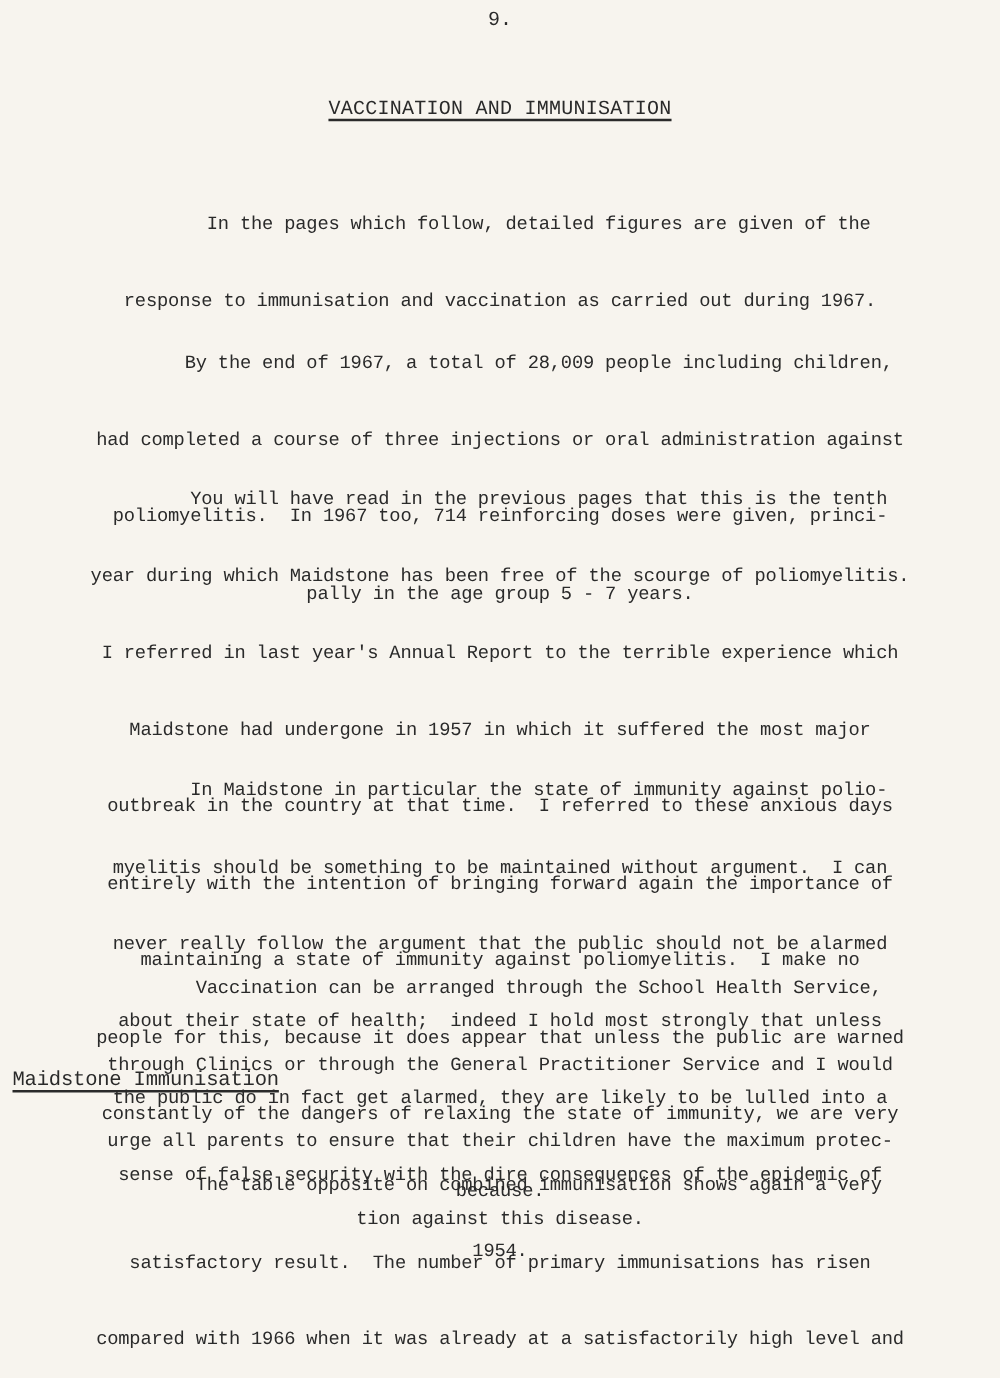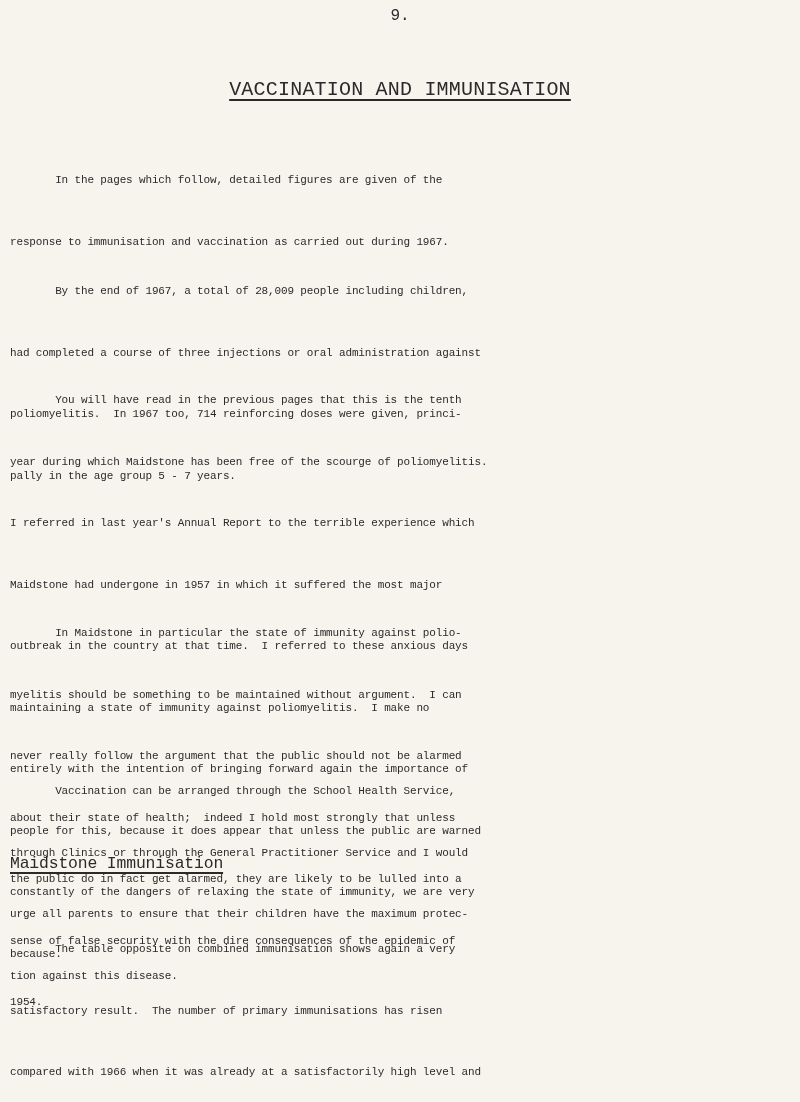--- a/index.html
+++ b/index.html
@@ -30,36 +30,37 @@
       text-align: center;
       font-size: 16px;
       letter-spacing: 0px;
     }
     .title {
       position: absolute;
       left: 0;
       width: 800px;
       top: 78px;
       text-align: center;
-      font-size: 20px;
+      font-size: 16px;
       letter-spacing: 0.2px;
     }
     .title span {
       text-decoration: underline;
       text-underline-offset: 4px;
       text-decoration-thickness: 2px;
     }
     .text-block {
       position: absolute;
       left: 10px;
       width: 780px;
-      font-size: 11px;
+      font-size: 15px;
       line-height: 20.5px;
       white-space: pre;
       letter-spacing: -0.15px;
+      text-align: center;
     }
     .heading {
       position: absolute;
       left: 10px;
       font-size: 16.4px;
       letter-spacing: -0.15px;
     }
     .heading span {
       text-decoration: underline;
       text-underline-offset: 4px;
@@ -93,22 +94,22 @@
     <span class="line">poliomyelitis.  In 1967 too, 714 reinforcing doses were given, princi-</span>
     <span class="line">pally in the age group 5 - 7 years.</span>
   </div>
 
   <div class="text-block" style="top:349px;">
     <span class="line">       You will have read in the previous pages that this is the tenth</span>
     <span class="line">year during which Maidstone has been free of the scourge of poliomyelitis.</span>
     <span class="line">I referred in last year's Annual Report to the terrible experience which</span>
     <span class="line">Maidstone had undergone in 1957 in which it suffered the most major</span>
     <span class="line">outbreak in the country at that time.  I referred to these anxious days</span>
+    <span class="line">entirely with the intention of bringing forward again the importance of</span>
     <span class="line">maintaining a state of immunity against poliomyelitis.  I make no</span>
-    <span class="line">entirely with the intention of bringing forward again the importance of</span>
     <span class="line">people for this, because it does appear that unless the public are warned</span>
     <span class="line">constantly of the dangers of relaxing the state of immunity, we are very</span>
     <span class="line">because.</span>
   </div>
 
   <div class="text-block" style="top:582px;">
     <span class="line">       In Maidstone in particular the state of immunity against polio-</span>
     <span class="line">myelitis should be something to be maintained without argument.  I can</span>
     <span class="line">never really follow the argument that the public should not be alarmed</span>
     <span class="line">about their state of health;  indeed I hold most strongly that unless</span>

